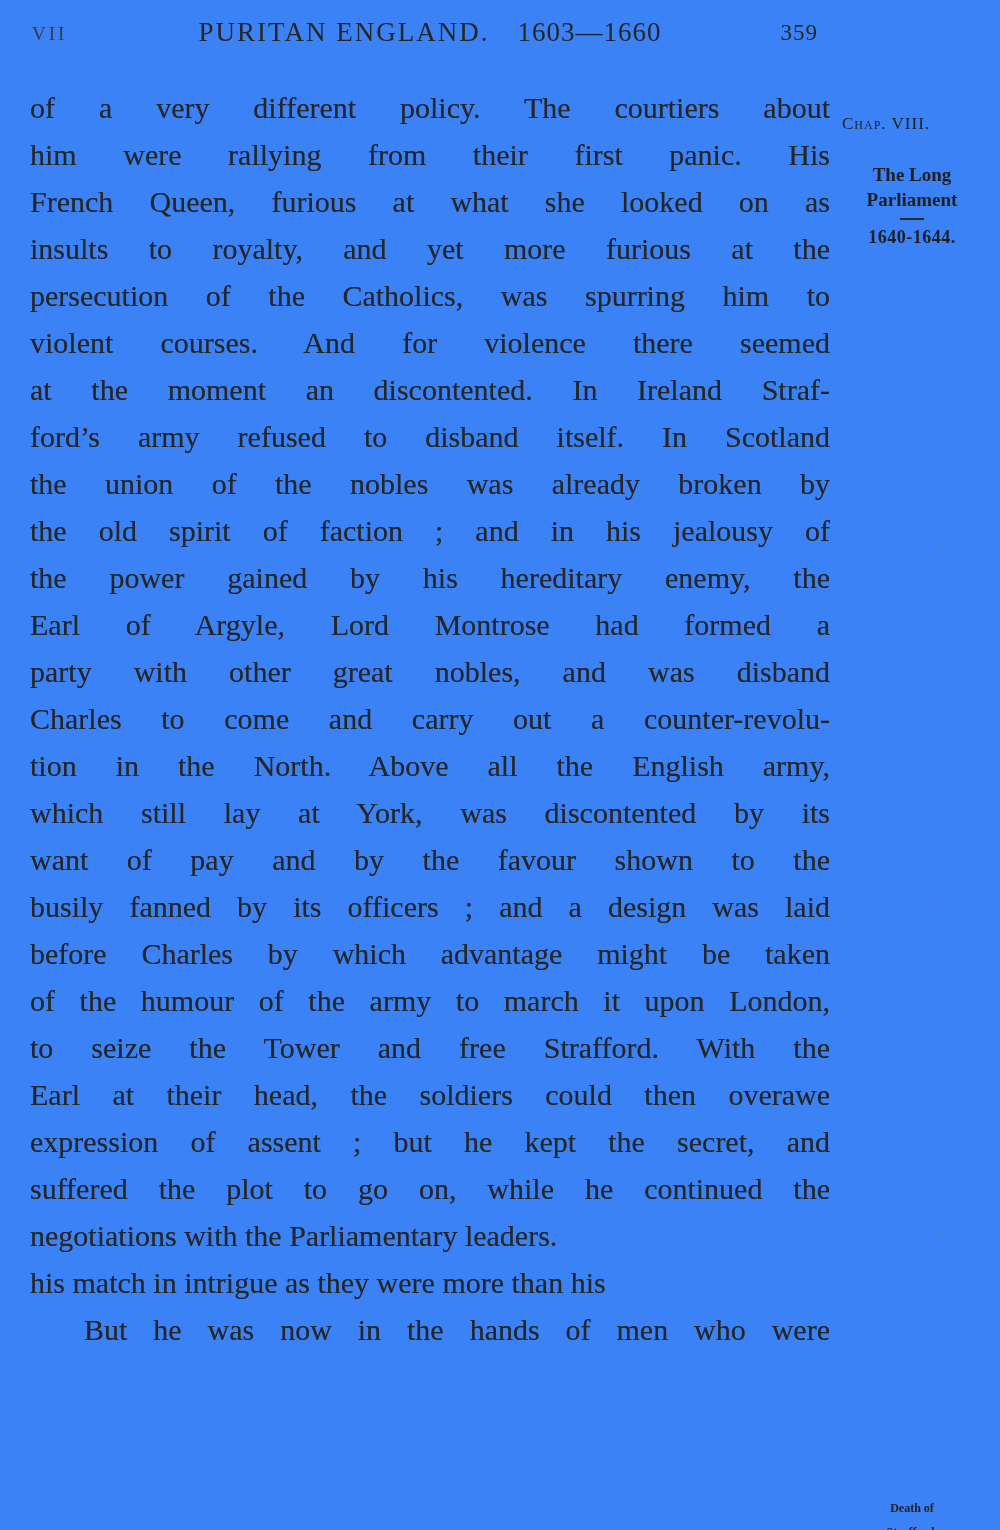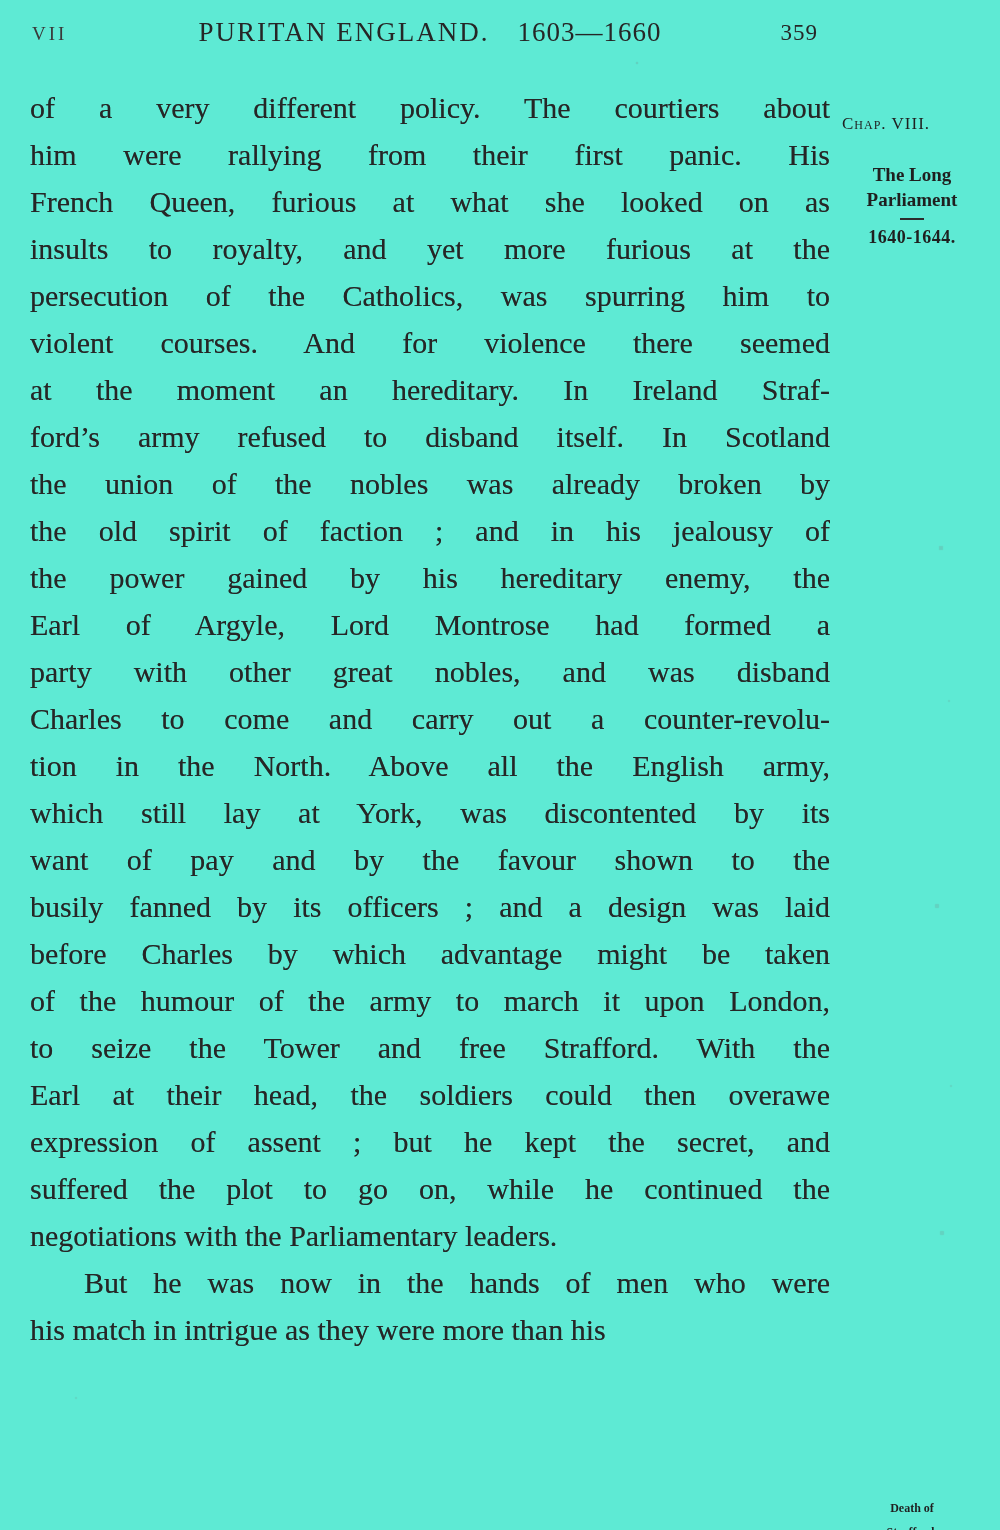--- a/index.html
+++ b/index.html
@@ -11,21 +11,21 @@
     font-family: "Liberation Serif", "DejaVu Serif", serif;
     color: #262626;
     overflow: hidden;
   }
 
   .page {
     position: absolute;
     top: 0; left: 0;
     width: 1000px;
     height: 1530px;
-    background: #5eead4;
+    background: #3b82f6;
   }
 
   
   .running-head {
     position: absolute;
     top: 16px;
     left: 30px;
     width: 800px;
     height: 40px;
   }
@@ -140,41 +140,41 @@
   </header>
 
   <main class="body-text">
 
   <div class="line">of a very different policy. The courtiers about</div>
       <div class="line">him were rallying from their first panic. His</div>
       <div class="line">French Queen, furious at what she looked on as</div>
       <div class="line">insults to royalty, and yet more furious at the</div>
       <div class="line">persecution of the Catholics, was spurring him to</div>
       <div class="line">violent courses. And for violence there seemed</div>
-      <div class="line">at the moment an hereditary. In Ireland Straf-</div>
+      <div class="line">at the moment an discontented. In Ireland Straf-</div>
       <div class="line">ford’s army refused to disband itself. In Scotland</div>
       <div class="line">the union of the nobles was already broken by</div>
       <div class="line">the old spirit of faction ; and in his jealousy of</div>
       <div class="line">the power gained by his hereditary enemy, the</div>
       <div class="line">Earl of Argyle, Lord Montrose had formed a</div>
       <div class="line">party with other great nobles, and was disband</div>
       <div class="line">Charles to come and carry out a counter-revolu-</div>
       <div class="line">tion in the North. Above all the English army,</div>
       <div class="line">which still lay at York, was discontented by its</div>
       <div class="line">want of pay and by the favour shown to the</div>
       <div class="line">busily fanned by its officers ; and a design was laid</div>
       <div class="line">before Charles by which advantage might be taken</div>
       <div class="line">of the humour of the army to march it upon London,</div>
       <div class="line">to seize the Tower and free Strafford. With the</div>
       <div class="line">Earl at their head, the soldiers could then overawe</div>
       <div class="line">expression of assent ; but he kept the secret, and</div>
       <div class="line">suffered the plot to go on, while he continued the</div>
       <div class="line last">negotiations with the Parliamentary leaders.</div>
+      <div class="line last">his match in intrigue as they were more than his</div>
       <div class="line indent">But he was now in the hands of men who were</div>
-      <div class="line last">his match in intrigue as they were more than his</div>
     </main>
 
   <aside class="sidenote chap">Chap. VIII.</aside>
 
   <aside class="sidenote note-bold long-parl">
     <div>The Long</div>
     <div>Parliament</div>
     <div class="sn-rule"></div>
     <div class="sn-dates">1640-1644.</div>
   </aside>

